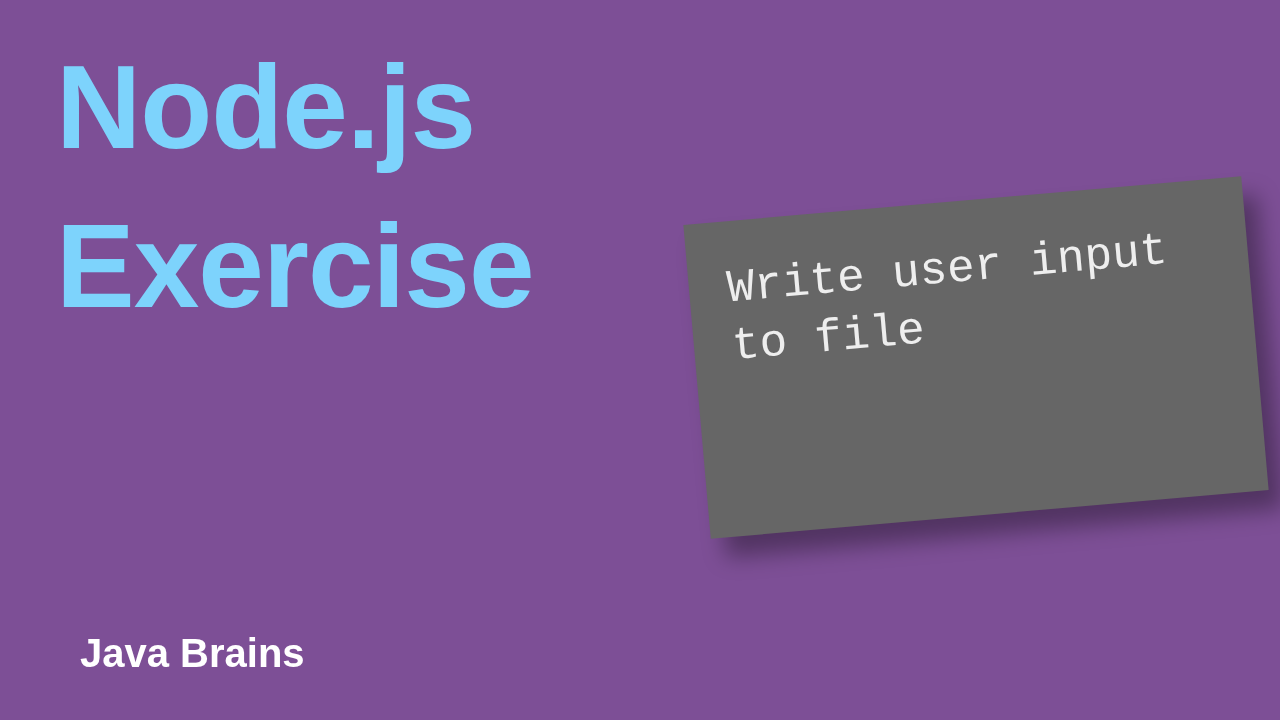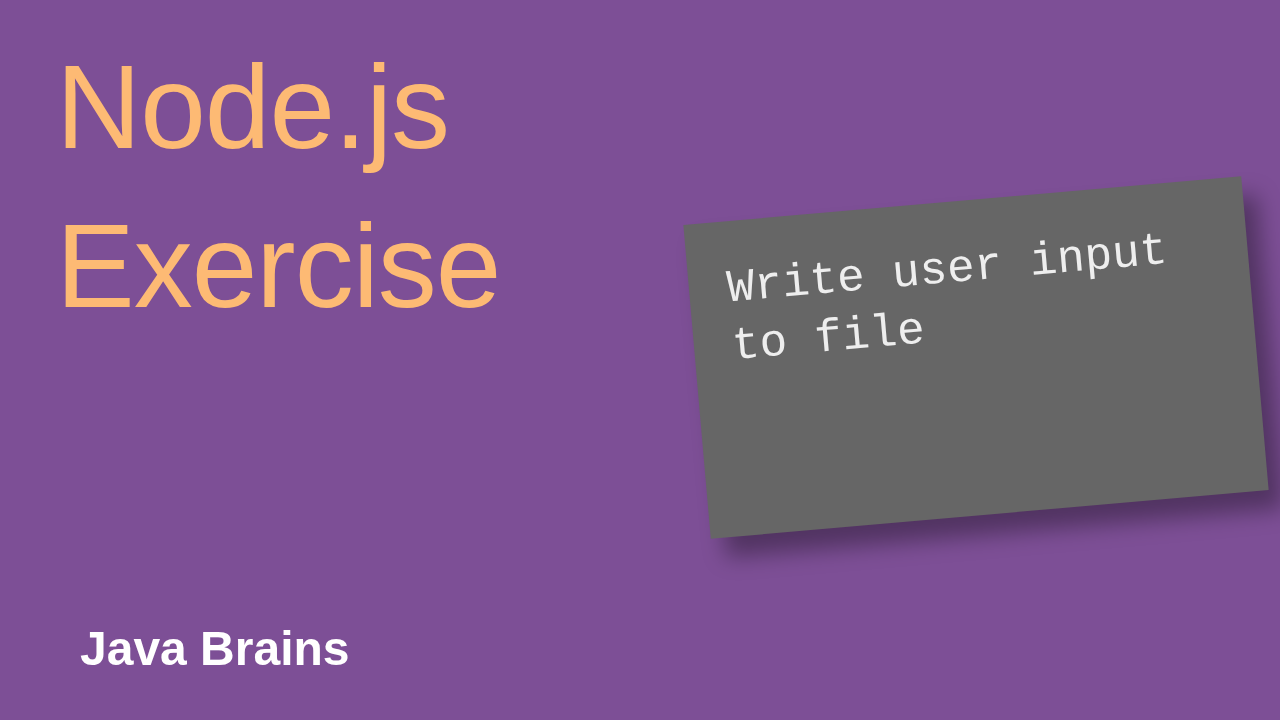--- a/index.html
+++ b/index.html
@@ -6,32 +6,32 @@
     html, body { width: 1280px; height: 720px; overflow: hidden; }
     body {
       background-color: #7d4f96;
       font-family: "Segoe UI", Tahoma, Verdana, sans-serif;
       position: relative;
     }
     .title {
       position: absolute;
       left: 56px;
       top: 28px;
-      color: #fdba74;
+      color: #7dd3fc;
       font-size: 118px;
       line-height: 1.35;
-      font-weight: 400;
+      font-weight: 700;
       letter-spacing: -1px;
     }
     .brand {
       position: absolute;
       left: 80px;
       bottom: 44px;
       color: #ffffff;
-      font-size: 48px;
+      font-size: 40px;
       font-weight: 600;
     }
     .card {
       position: absolute;
       right: 24px;
       top: 200px;
       width: 560px;
       background-color: #666666;
       color: #eeeeee;
       padding: 40px 38px 160px 38px;

